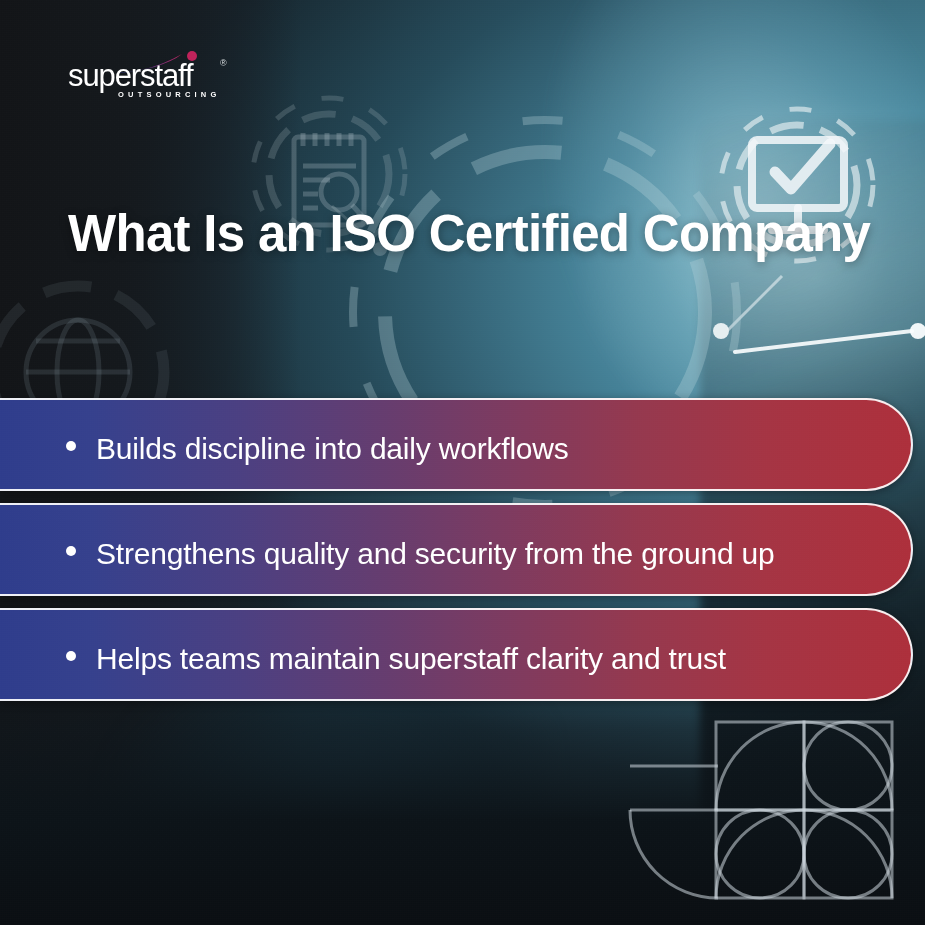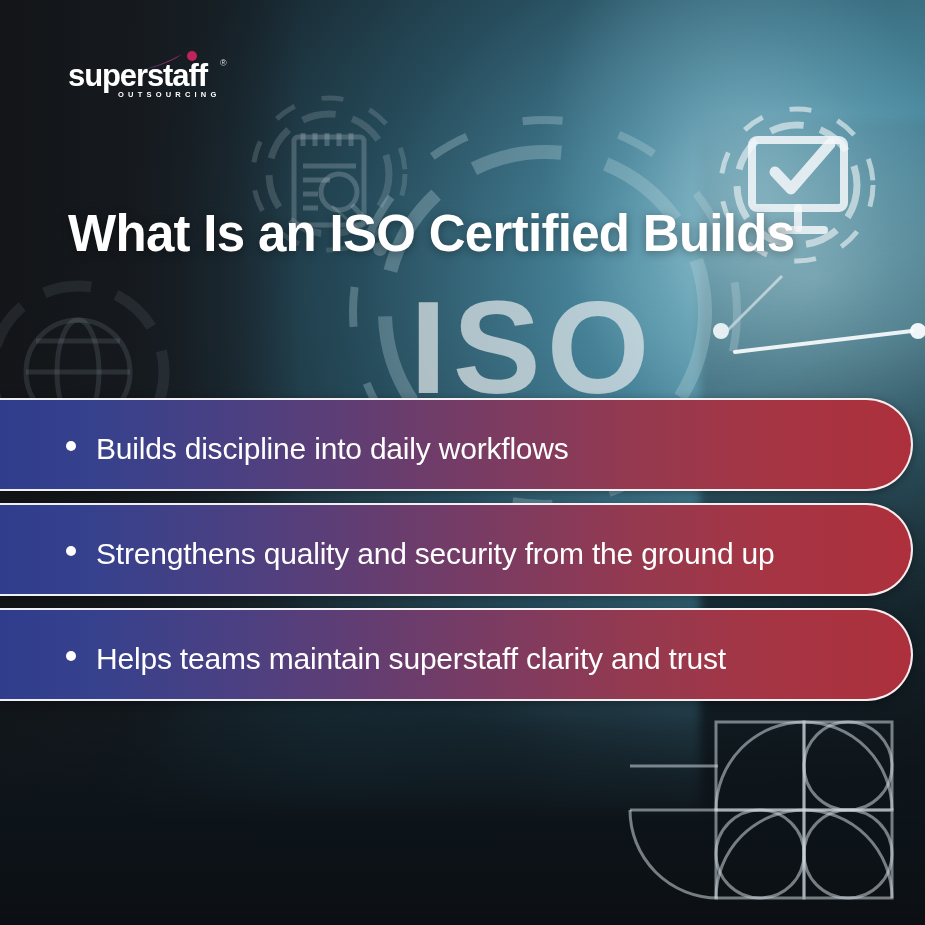--- a/index.html
+++ b/index.html
@@ -75,21 +75,21 @@
   
   .logo {
     position:absolute;
     left:68px; top:52px;
     width:180px; height:48px;
   }
   .logo-word {
     position:absolute;
     left:0; top:8px;
     font-size:31px;
-    font-weight:700;
+    font-weight:400;
     letter-spacing:-1.1px;
     color:#ffffff;
     font-family:"Liberation Sans", sans-serif;
     line-height:1;
   }
   .logo-reg {
     position:absolute;
     left:152px; top:6px;
     font-size:9px;
     color:#d8dde0;
@@ -244,39 +244,38 @@
       <path d="M892 898 A88 88 0 0 0 804 810"></path>
       <circle cx="760" cy="854" r="44"></circle>
       <circle cx="848" cy="854" r="44"></circle>
       <circle cx="848" cy="766" r="44"></circle>
       <path d="M630 810 A88 88 0 0 0 718 898"></path>
       <path d="M630 810 L718 810"></path>
       <path d="M630 766 L718 766"></path>
     </g>
   </svg>
 
-  <div class="iso-watermark">ISO</div>
 
   <div class="logo">
     <svg class="logo-swoosh" viewBox="0 0 90 24">
       <defs>
         <linearGradient id="swgrad" x1="0" y1="1" x2="1" y2="0">
           <stop offset="0%" stop-color="#2b3f9e"></stop>
           <stop offset="100%" stop-color="#c0225a"></stop>
         </linearGradient>
       </defs>
       <path d="M2 23 C16 23 44 17 66 4 C52 15 28 21 2 23 Z" fill="url(#swgrad)"></path>
       <circle cx="76" cy="6" r="5" fill="#c0225a"></circle>
     </svg>
     <div class="logo-word">superstaff</div>
     <div class="logo-reg">®</div>
     <div class="logo-sub">OUTSOURCING</div>
   </div>
 
-  <h1 class="headline">What Is an ISO Certified Builds</h1>
+  <h1 class="headline">What Is an ISO Certified Company</h1>
 
   <div class="bars">
 
     <div class="bar">
       <div class="bar-inner">
         <span class="bullet-dot"></span>
         <span class="bar-text">Builds discipline into daily workflows</span>
       </div>
     </div>
 

